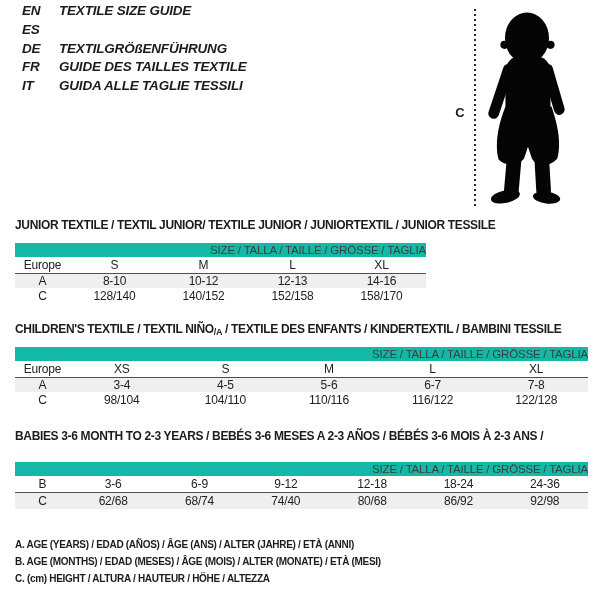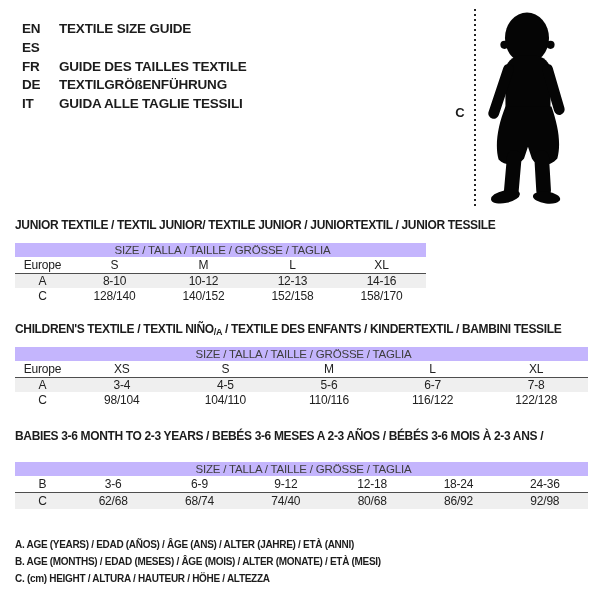--- a/index.html
+++ b/index.html
@@ -1,35 +1,35 @@
 <!DOCTYPE html>
 <html><head>
 <meta charset="utf-8">
 <style>
   html,body { margin:0; padding:0; }
   body {
     width:600px; height:600px; background:#ffffff; position:relative;
     font-family:"Liberation Sans", sans-serif; color:#1c1c1c; overflow:hidden;
   }
   
-  .lang-list { position:absolute; left:22px; top:20px; }
+  .lang-list { position:absolute; left:22px; top:2px;font-style:italic; }
   .lang-row { display:flex; font-weight:bold; font-size:13.5px; line-height:18.8px; letter-spacing:-0.2px; white-space:nowrap; }
   .lang-code { width:37px; flex:0 0 37px; }
   
   .measure-line { position:absolute; left:474px; top:9px; width:2px; height:200px;
     background-image:repeating-linear-gradient(to bottom,#262626 0 2px,transparent 2px 5px); }
   .height-label { position:absolute; left:452px; top:105px; width:16px; text-align:center; font-weight:bold; font-size:13px; }
   .baby-svg { position:absolute; left:480px; top:10px; }
   
   .sec-title { position:absolute; font-weight:bold; font-size:12px; letter-spacing:-0.35px; white-space:nowrap; line-height:16.5px;text-align:right; }
   .sub { font-size:9px; vertical-align:-2px; }
   
   table.size { position:absolute; border-collapse:collapse; table-layout:fixed; font-size:12px; letter-spacing:-0.2px; color:#222; }
   table.size th, table.size td { padding:0; overflow:hidden; white-space:nowrap; }
-  tr.bar th { background:#c4b5fd; color:#3d3d3d; font-weight:normal; font-size:11.5px; text-align:center; padding:1px 0 1px 4px; height:11px; }
+  tr.bar th { background:#14b8a6; color:#3d3d3d; font-weight:normal; font-size:11.5px; text-align:right; padding:1px 0 1px 4px; height:11px; }
   table.size td { text-align:center; height:16px; }
   td.lbl { text-align:left; padding-left:4px; }
   tr.first td { border-bottom:1.5px solid #4e4e4e; }
   tr.alt td { background:#efefef; height:13px; }
   tr.last td { height:16px; }
   
   .legend { position:absolute; left:15px; top:536px; }
   .legend-line { font-weight:bold; font-size:10px; line-height:17.2px; letter-spacing:-0.3px; white-space:nowrap; }
 </style>
 </head>
@@ -37,26 +37,26 @@
 
 <div class="lang-list">
   <div class="lang-row">
     <span class="lang-code">EN</span>
     <span class="lang-label">TEXTILE SIZE GUIDE</span>
   </div>
   <div class="lang-row">
     <span class="lang-code">ES</span>
   </div>
   <div class="lang-row">
+    <span class="lang-code">DE</span>
+    <span class="lang-label">TEXTILGRÖßENFÜHRUNG</span>
+  </div>
+  <div class="lang-row">
     <span class="lang-code">FR</span>
     <span class="lang-label">GUIDE DES TAILLES TEXTILE</span>
-  </div>
-  <div class="lang-row">
-    <span class="lang-code">DE</span>
-    <span class="lang-label">TEXTILGRÖßENFÜHRUNG</span>
   </div>
   <div class="lang-row">
     <span class="lang-code">IT</span>
     <span class="lang-label">GUIDA ALLE TAGLIE TESSILI</span>
   </div>
 </div>
 
 <div class="measure-line"></div>
 <div class="height-label">C</div>
 <svg class="baby-svg" width="93" height="197" viewBox="0 0 95 200">

